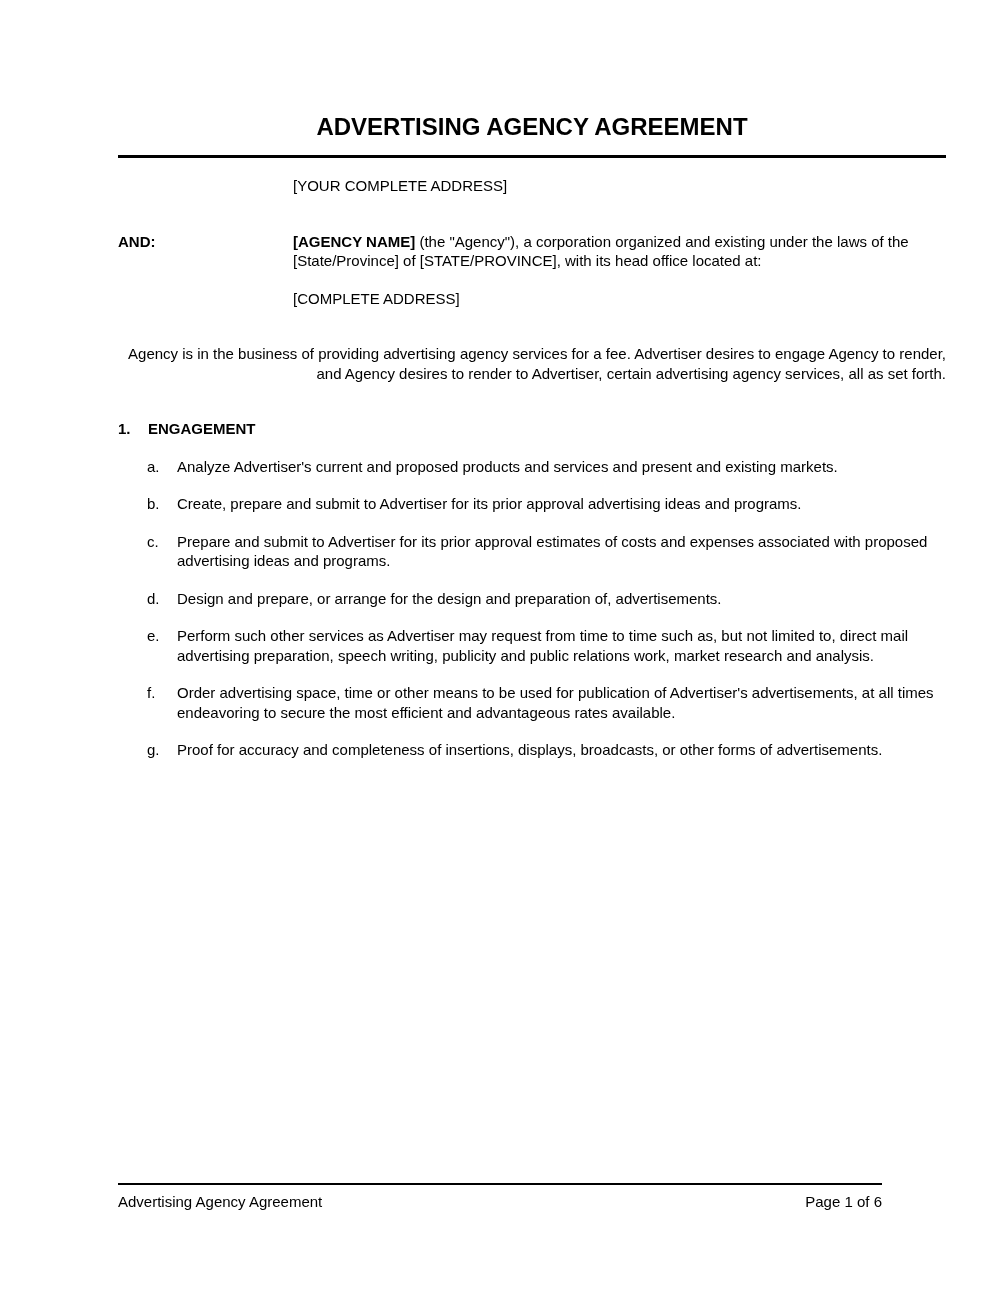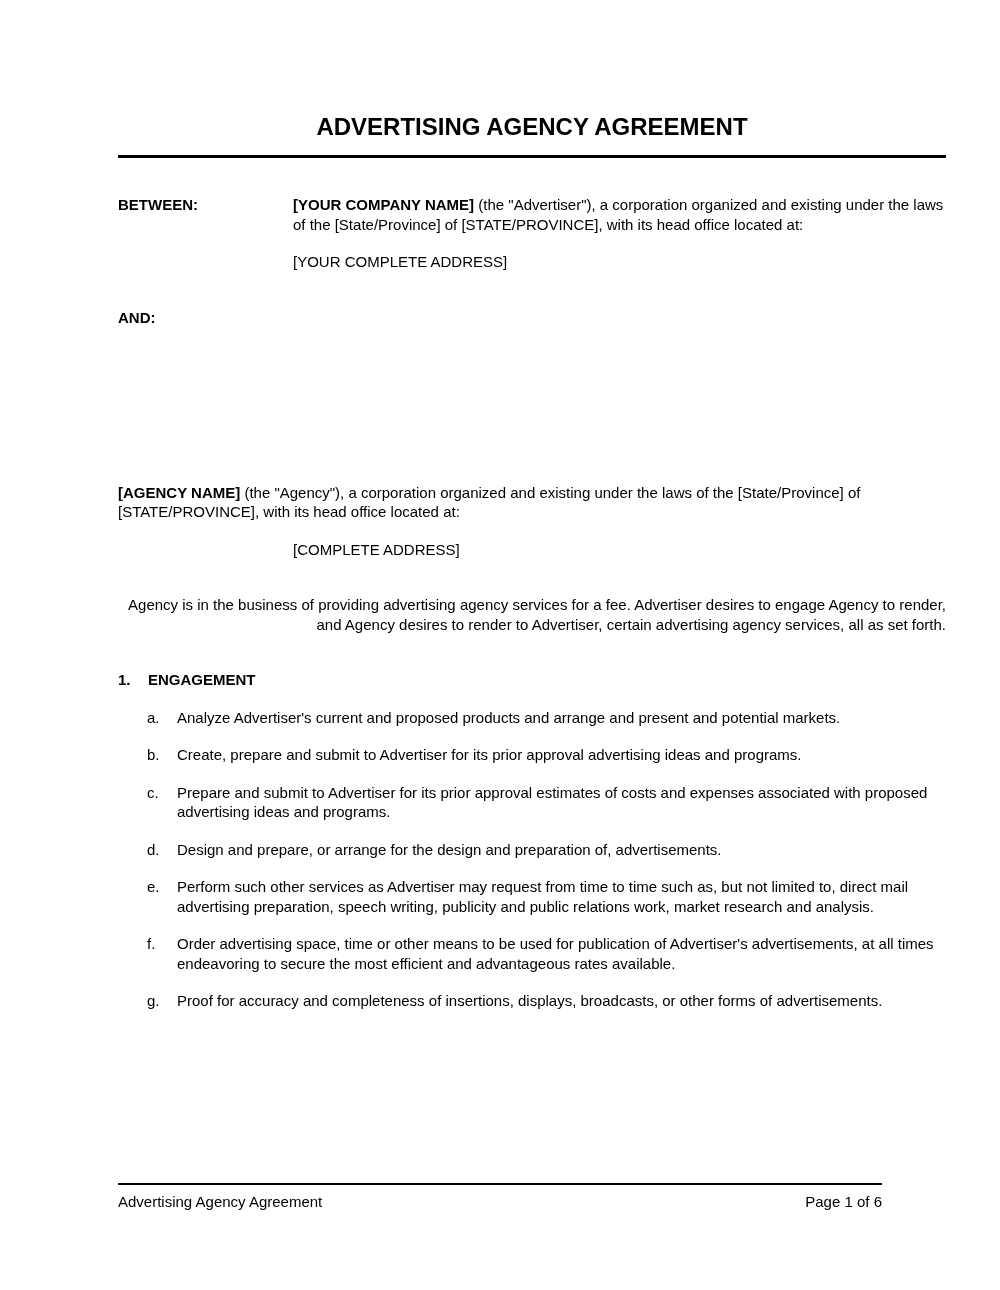--- a/index.html
+++ b/index.html
@@ -27,21 +27,21 @@
   }
   .title-rule {
     border: none;
     border-top: 3px solid #000000;
     margin-top: 13px;
   }
   .intro { margin-top: 46px; }
 
   .party-row { display: flex; }
   .party-row.first { margin-top: 37px; }
-  .party-row.second { margin-top: 36px; flex-direction: column; }
+  .party-row.second { margin-top: 36px; }
   .party-label {
     width: 175px;
     flex: 0 0 175px;
     font-weight: bold;
   }
   .party-text { flex: 1 1 auto; }
   .party-name { font-weight: bold; }
   .party-address {
     margin-left: 175px;
     margin-top: 18px;
@@ -81,44 +81,40 @@
 </style>
 </head>
 <body>
 
 <div class="page">
 
   <div class="doc-title">ADVERTISING AGENCY AGREEMENT</div>
   <hr class="title-rule">
 
 
-  <div class="party-row first">
-    <div class="party-label">BETWEEN:</div>
-    <div class="party-text"><span class="party-name">[YOUR COMPANY NAME]</span><span> (the "Advertiser"), a corporation organized and existing under the laws of the [State/Province] of [STATE/PROVINCE], with its head office located at:</span></div>
-  </div>
   <p class="party-address">[YOUR COMPLETE ADDRESS]</p>
 
   <div class="party-row second">
     <div class="party-label">AND:</div>
     <div class="party-text"><span class="party-name">[AGENCY NAME]</span><span> (the "Agency"), a corporation organized and existing under the laws of the [State/Province] of [STATE/PROVINCE], with its head office located at:</span></div>
   </div>
   <p class="party-address">[COMPLETE ADDRESS]</p>
 
   <p class="recital-1">Agency is in the business of providing advertising agency services for a fee. Advertiser desires to engage Agency to render, and Agency desires to render to Advertiser, certain advertising agency services, all as set forth.</p>
 
   <div class="section-heading">
     <span class="section-number">1.</span>
     <span>ENGAGEMENT</span>
   </div>
 
 
   <div class="lettered-list">
     <div class="list-item">
       <span class="item-letter">a.</span>
-      <span class="item-text">Analyze Advertiser's current and proposed products and arrange and present and potential markets.</span>
+      <span class="item-text">Analyze Advertiser's current and proposed products and services and present and existing markets.</span>
     </div>
     <div class="list-item">
       <span class="item-letter">b.</span>
       <span class="item-text">Create, prepare and submit to Advertiser for its prior approval advertising ideas and programs.</span>
     </div>
     <div class="list-item">
       <span class="item-letter">c.</span>
       <span class="item-text">Prepare and submit to Advertiser for its prior approval estimates of costs and expenses associated with proposed advertising ideas and programs.</span>
     </div>
     <div class="list-item">

